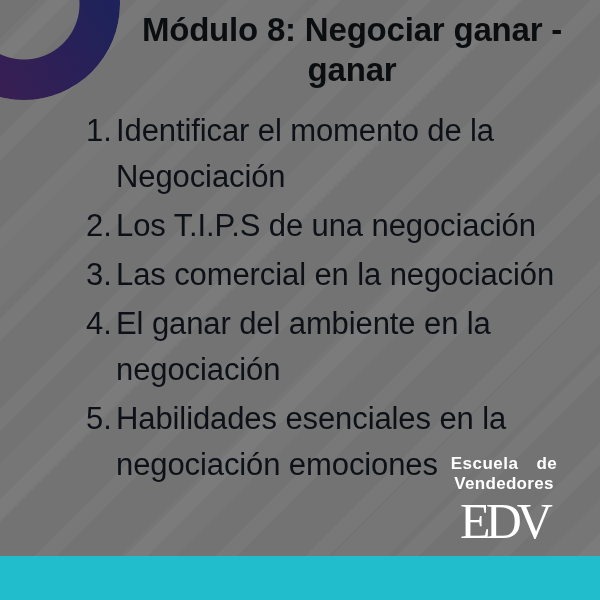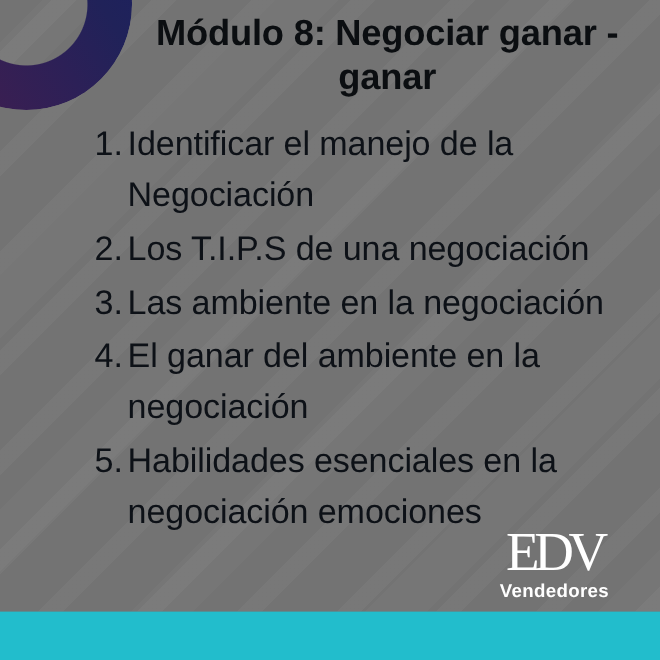--- a/index.html
+++ b/index.html
@@ -143,43 +143,47 @@
   <div id="texture2"></div>
 
   <div id="deco-ring"></div>
 
   <div id="title">Módulo 8: Negociar ganar - ganar</div>
 
   <div id="list">
 
     <div class="li-row">
       <span class="li-num">1.</span>
-      <span class="li-text">Identificar el manejo de la Negociación</span>
+      <span class="li-text">Identificar el momento de la Negociación</span>
     </div>
 
     <div class="li-row">
       <span class="li-num">2.</span>
       <span class="li-text">Los T.I.P.S de una negociación</span>
     </div>
 
     <div class="li-row">
       <span class="li-num">3.</span>
-      <span class="li-text">Las ambiente en la negociación</span>
+      <span class="li-text">Las comercial en la negociación</span>
     </div>
 
     <div class="li-row">
       <span class="li-num">4.</span>
       <span class="li-text">El ganar del ambiente en la negociación</span>
     </div>
 
     <div class="li-row">
       <span class="li-num">5.</span>
       <span class="li-text">Habilidades esenciales en la negociación emociones</span>
     </div>
 
   </div>
 
   <div id="logo">
+    <div id="logo-top">
+      <span>Escuela</span>
+      <span>de</span>
+    </div>
+    <div id="logo-bottom">Vendedores</div>
     <div id="logo-mark">EDV</div>
-    <div id="logo-bottom">Vendedores</div>
   </div>
 
 </div>
 
 </body></html>

